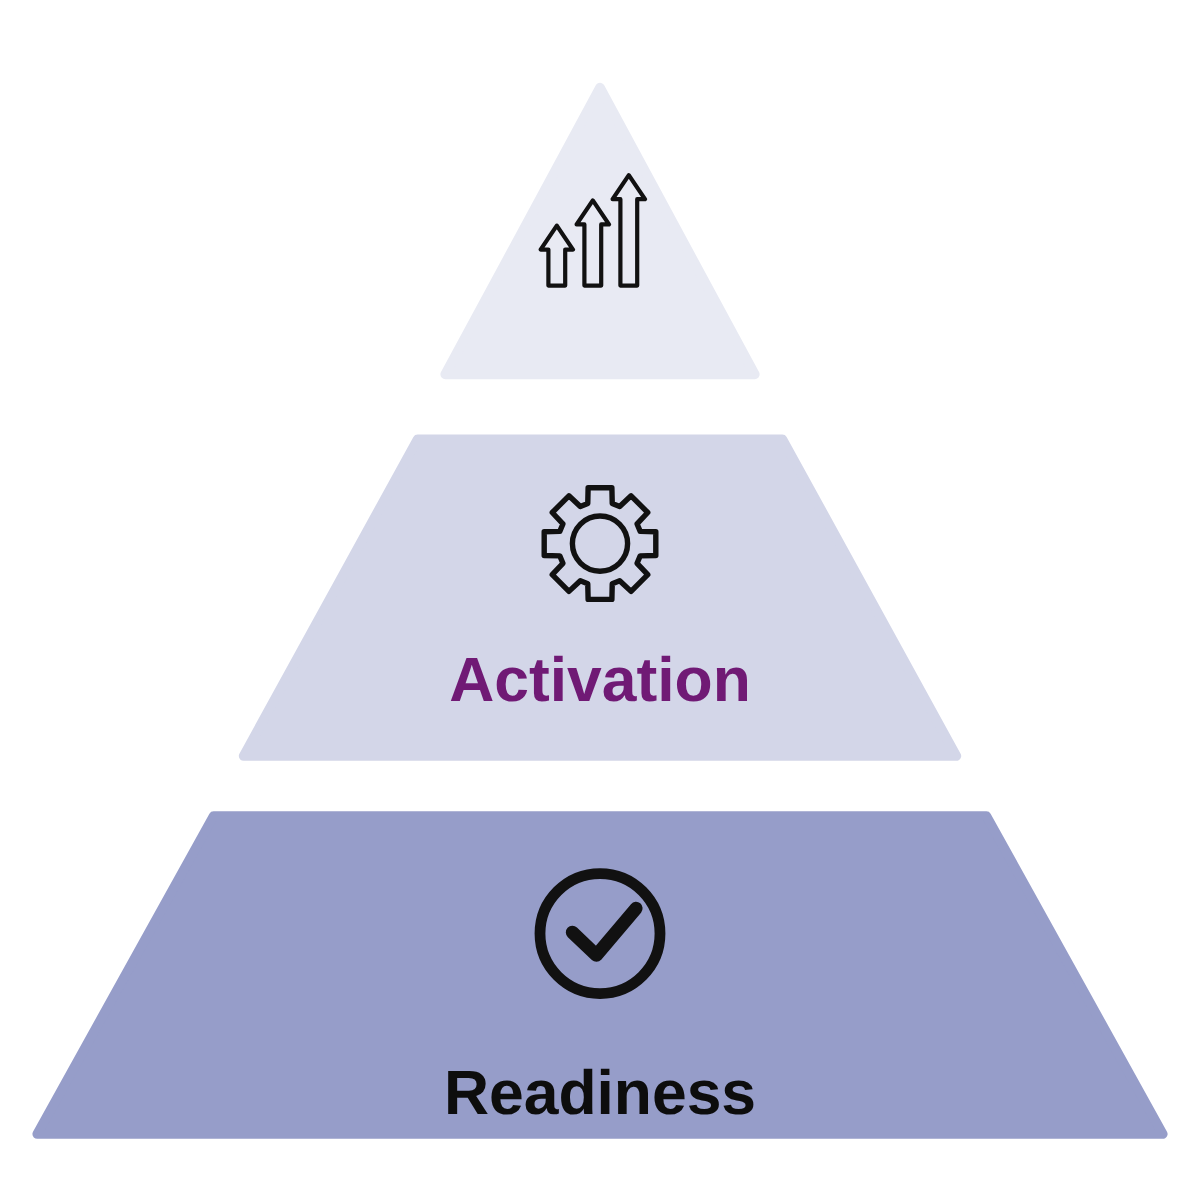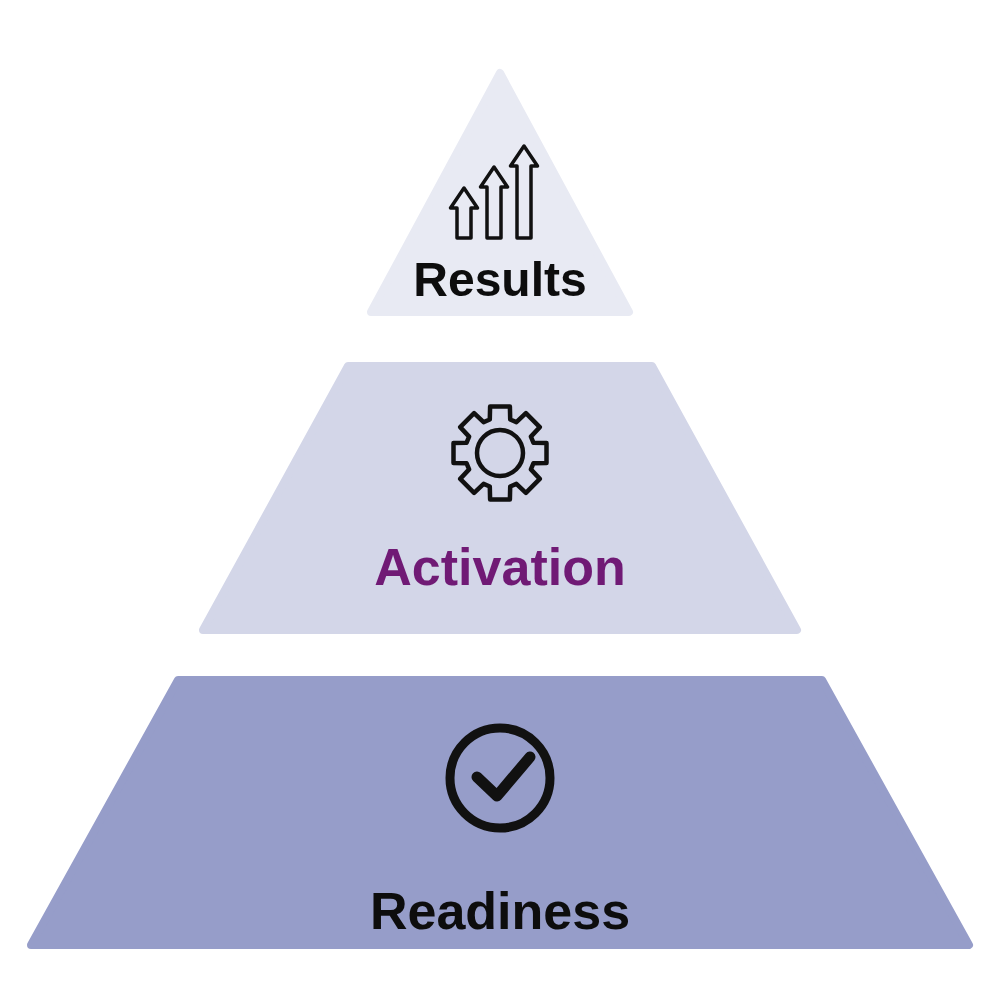--- a/index.html
+++ b/index.html
@@ -66,19 +66,18 @@
       <path class="icon-outline" stroke-width="4.5" d="M489.8,419.5 L490.1,406.5 L509.9,406.5 L510.2,419.5 L516.4,422.1 L525.9,413.2 L539.8,427.1 L530.9,436.6 L533.5,442.8 L546.5,443.1 L546.5,462.9 L533.5,463.2 L530.9,469.4 L539.8,478.9 L525.9,492.8 L516.4,483.9 L510.2,486.5 L509.9,499.5 L490.1,499.5 L489.8,486.5 L483.6,483.9 L474.1,492.8 L460.2,478.9 L469.1,469.4 L466.5,463.2 L453.5,462.9 L453.5,443.1 L466.5,442.8 L469.1,436.6 L460.2,427.1 L474.1,413.2 L483.6,422.1 Z" stroke="#111111"></path>
       <circle class="icon-outline" stroke-width="4.5" cx="500" cy="453" r="23" stroke="#111111"></circle>
     </g>
 
     <g>
       <circle class="icon-outline" stroke-width="9" cx="500" cy="778" r="50" stroke="#111111"></circle>
       <path class="icon-outline" stroke-width="11" stroke-linecap="round" d="M477,777 L497,796 L530,757" stroke="#111111"></path>
     </g>
   </svg>
 
-  <div class="tier-label label-results" style="color: rgb(13, 13, 13);">Results</div>
 
   <div class="tier-label label-activation" style="color: #701a75;">Activation</div>
 
   <div class="tier-label label-readiness" style="color: rgb(13, 13, 13);">Readiness</div>
 
 </div>
 
 </body></html>

